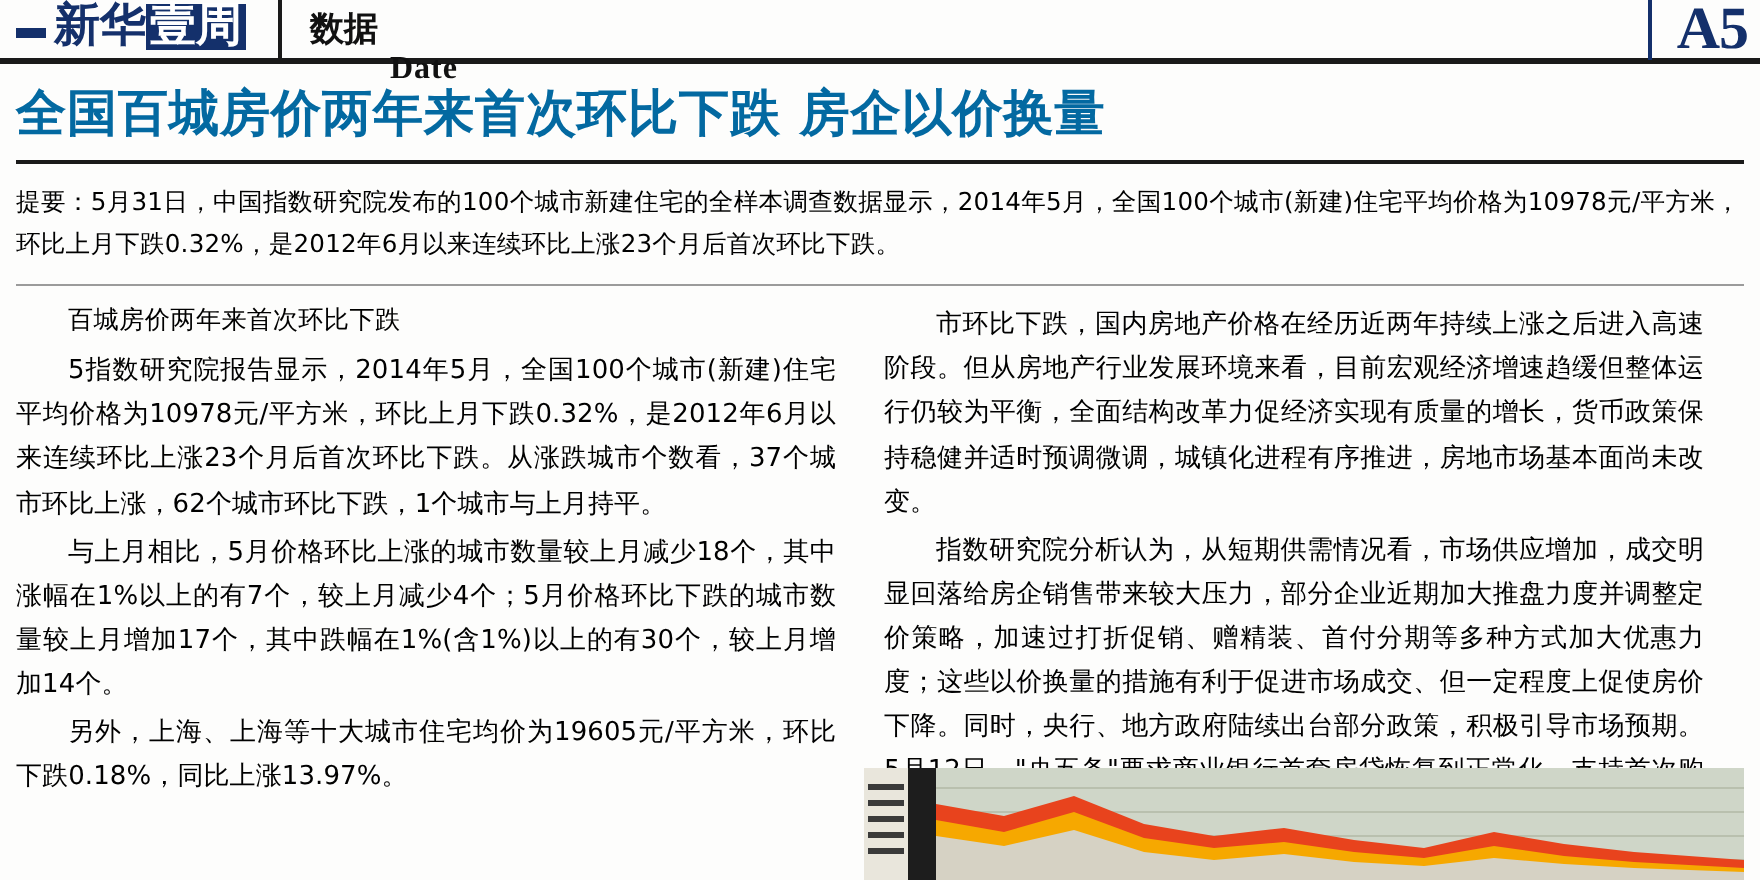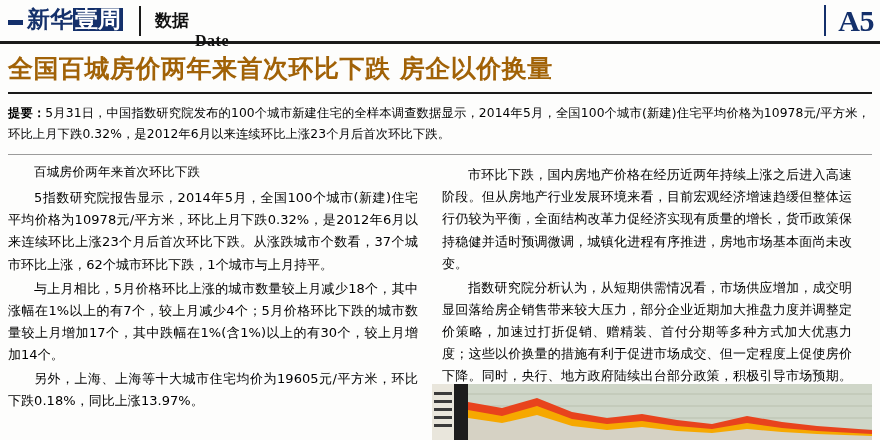--- a/index.html
+++ b/index.html
@@ -18,21 +18,21 @@
     position: relative;
     width: 880px;
     height: 440px;
     box-sizing: border-box;
     background: #fdfdfc;
   }
 
   
   .masthead {
     position: relative;
-    height: 44px;
+    height: 32px;
     border-bottom: 3px solid #1a1a1a;
     display: flex;
     align-items: center;
     padding: 0 6px 0 8px;
     box-sizing: border-box;
   }
   .logo-block {
     display: flex;
     align-items: center;
     gap: 2px;
@@ -104,41 +104,41 @@
     letter-spacing: -0.5px;
     text-align: center;
   }
 
   
   .headline {
     font-family: "DejaVu Sans", sans-serif;
     font-weight: bold;
     font-size: 25px;
     letter-spacing: 0.5px;
-    color: #a16207;
+    color: #0369a1;
     padding: 11px 10px 9px 8px;
     line-height: 1.12;
   }
   .headline-rule {
     height: 2px;
     background: #1a1a1a;
     margin: 0 8px;
   }
 
   
   .abstract {
     padding: 9px 10px 8px 8px;
     font-size: 12.3px;
     line-height: 1.72;
     text-align: justify;
     font-family: "DejaVu Sans", sans-serif;
     letter-spacing: 0.1px;
   }
   .abstract .lead {
-    font-weight: bold;
+    font-weight: normal;
     margin-top: 36px;
   }
   .abstract-rule {
     height: 1px;
     background: #9b9b9b;
     margin: 1px 8px 0 8px;
   }
 
   
   .body-cols {

